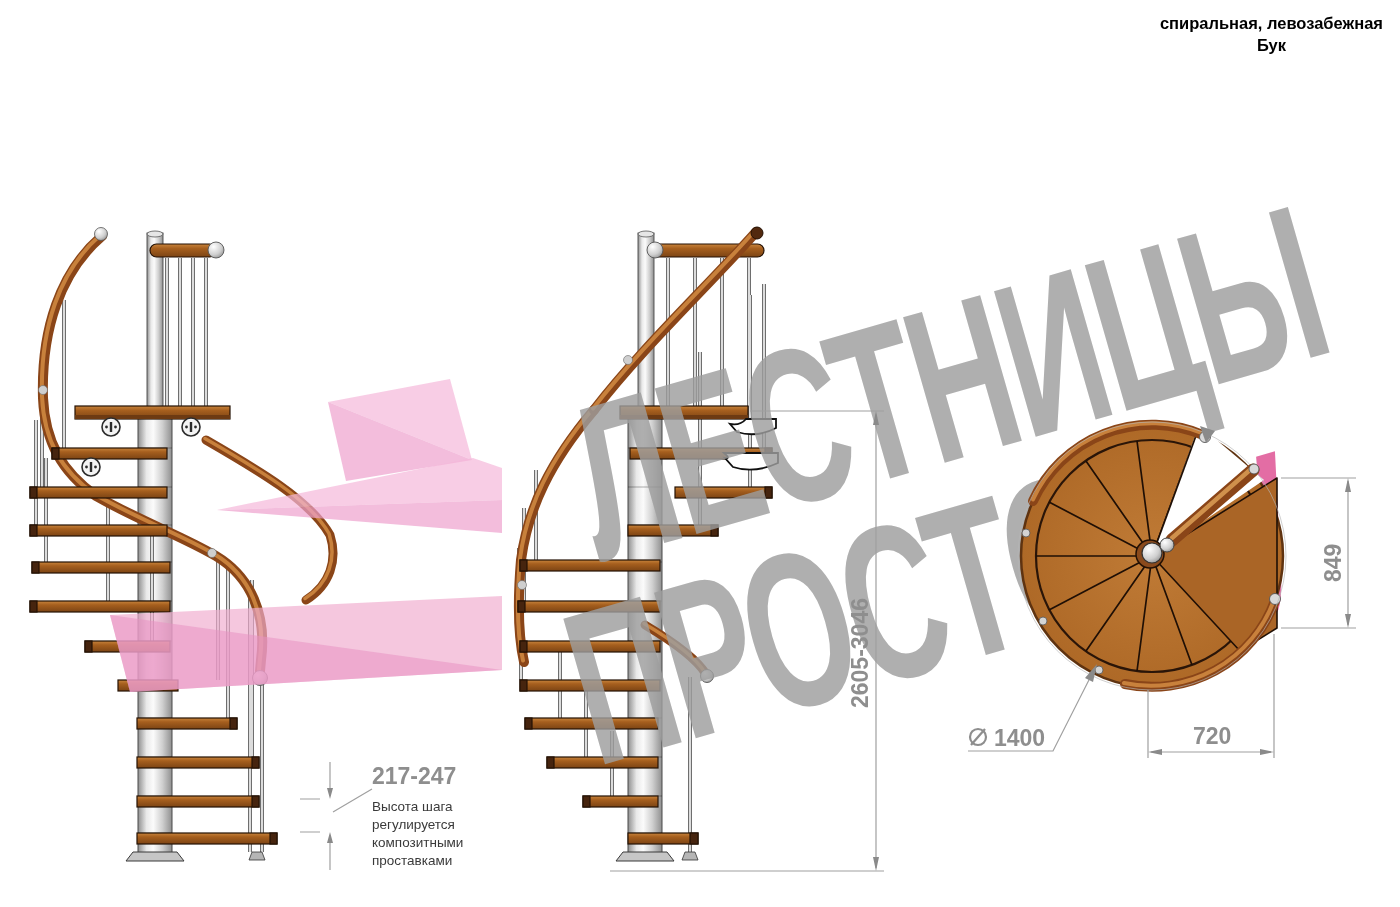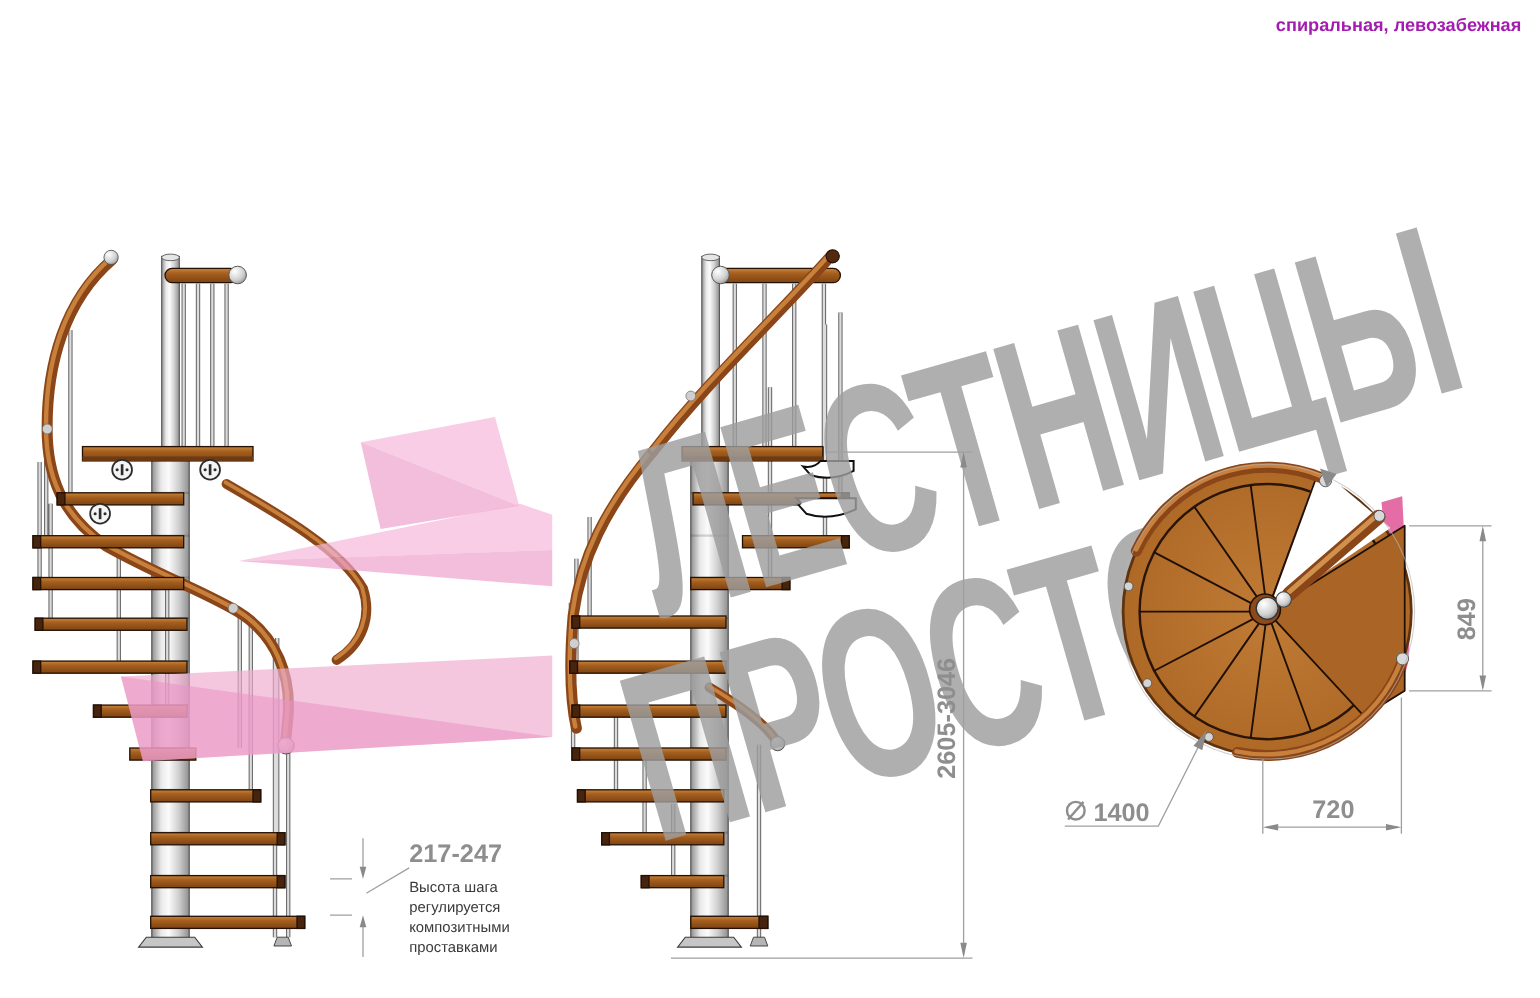--- a/index.html
+++ b/index.html
@@ -1,20 +1,20 @@
 <!DOCTYPE html>
 <html><head>
 <meta charset="utf-8">
 <style>
   html,body{margin:0;padding:0;background:#ffffff;}
   .canvas{position:relative;width:1400px;height:907px;background:#fff;overflow:hidden;
           font-family:"Liberation Sans",sans-serif;}
   .layer{position:absolute;left:0;top:0;}
   
-  .header{position:absolute;top:13px;right:17px;text-align:center;color:#a21caf;
+  .header{position:absolute;top:13px;right:17px;text-align:center;color:#000000;
           font-size:16.5px;font-weight:bold;line-height:21.5px;white-space:nowrap;}
   
   .wm-line{position:absolute;white-space:nowrap;font-weight:bold;font-size:220px;
            letter-spacing:-6px;line-height:1;transform:rotate(-16deg) scaleX(0.62);
            transform-origin:0 0;color:rgba(158,158,158,0.82);}
   .wm-accent{color:rgba(222,84,148,0.85);}
   
   .dimnum{font-family:"Liberation Sans",sans-serif;font-size:23px;font-weight:bold;fill:#8e8e8e;}
   .notetext{font-family:"Liberation Sans",sans-serif;font-size:13.5px;fill:#3a3a3a;}
 </style>
@@ -360,15 +360,16 @@
     <g>
       <text class="notetext" x="372" y="811">Высота шага</text>
       <text class="notetext" x="372" y="829">регулируется</text>
       <text class="notetext" x="372" y="847">композитными</text>
       <text class="notetext" x="372" y="865">проставками</text>
     </g>
   </svg>
 
   <div class="header">
     <div>спиральная, левозабежная</div>
+    <div>Бук</div>
   </div>
 
 </div>
 
 </body></html>

